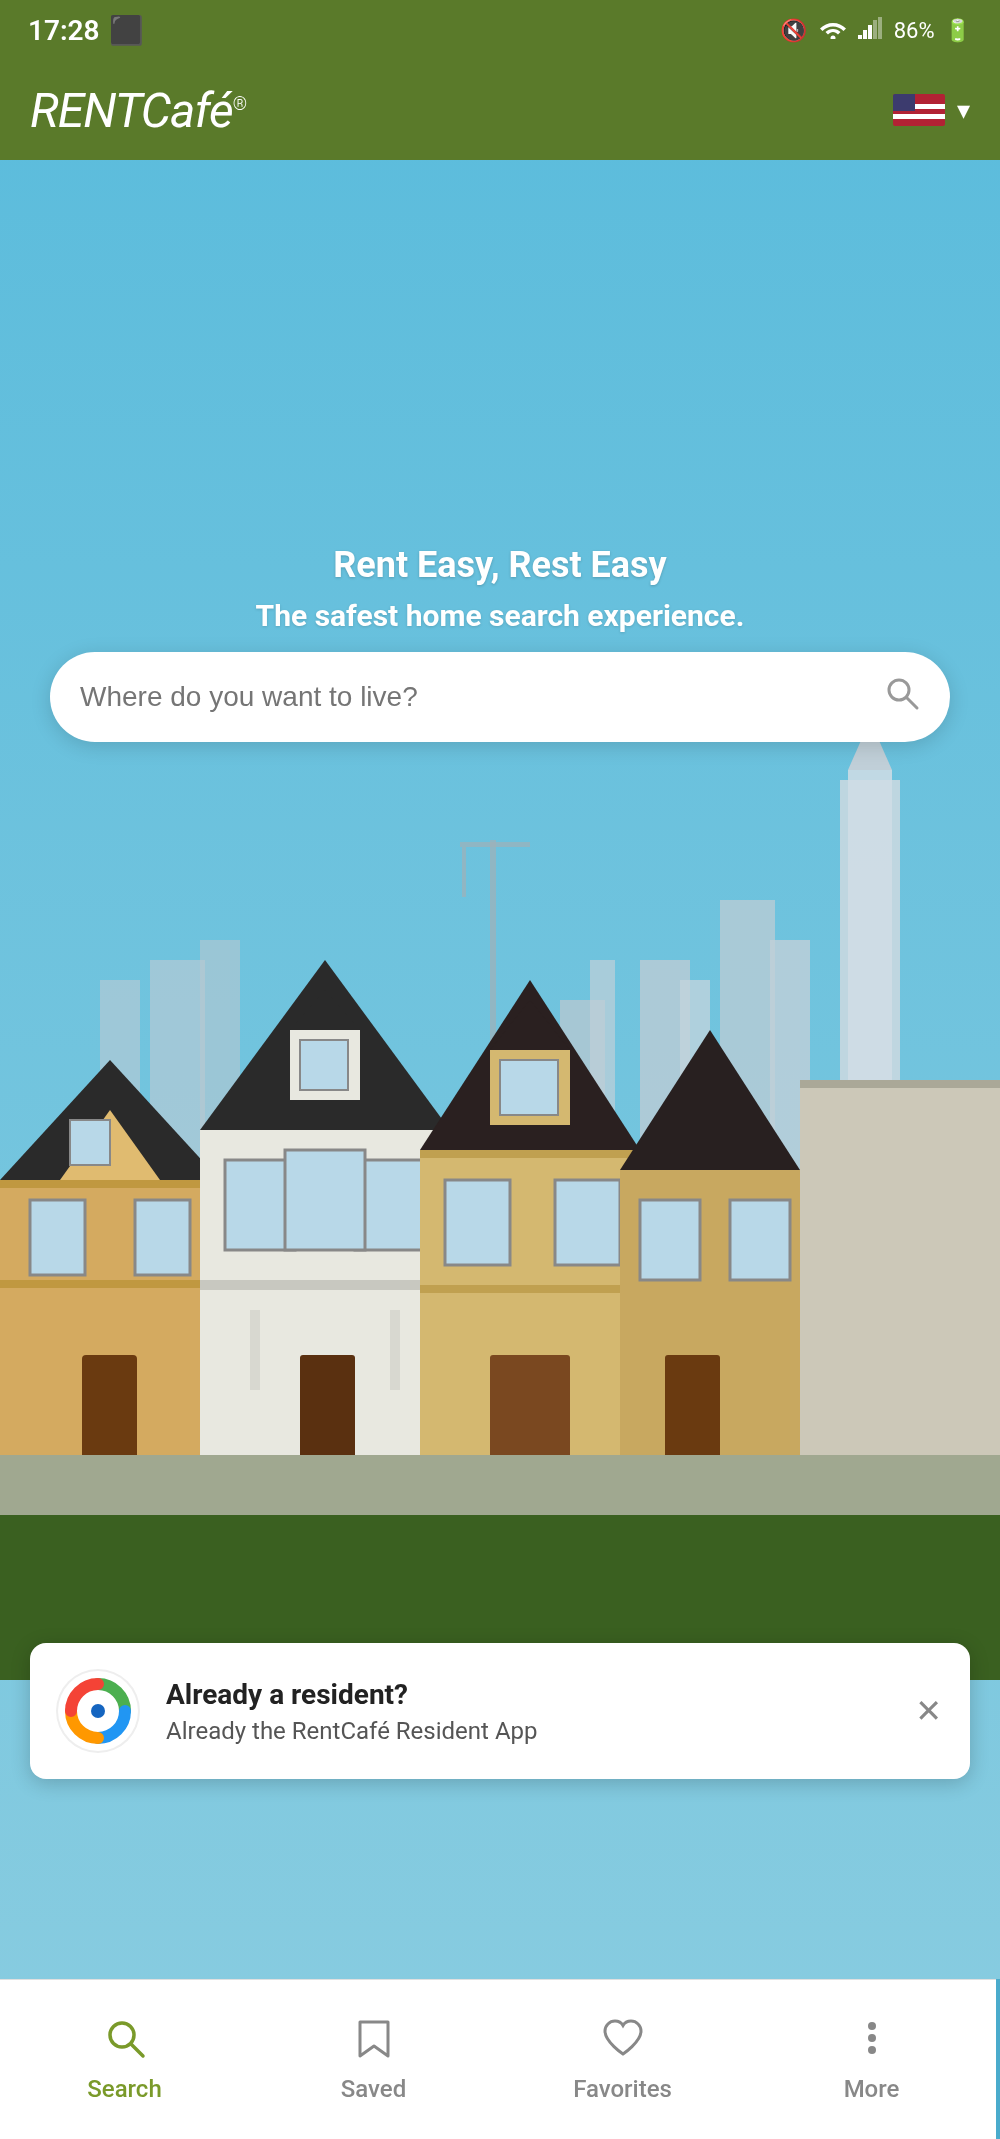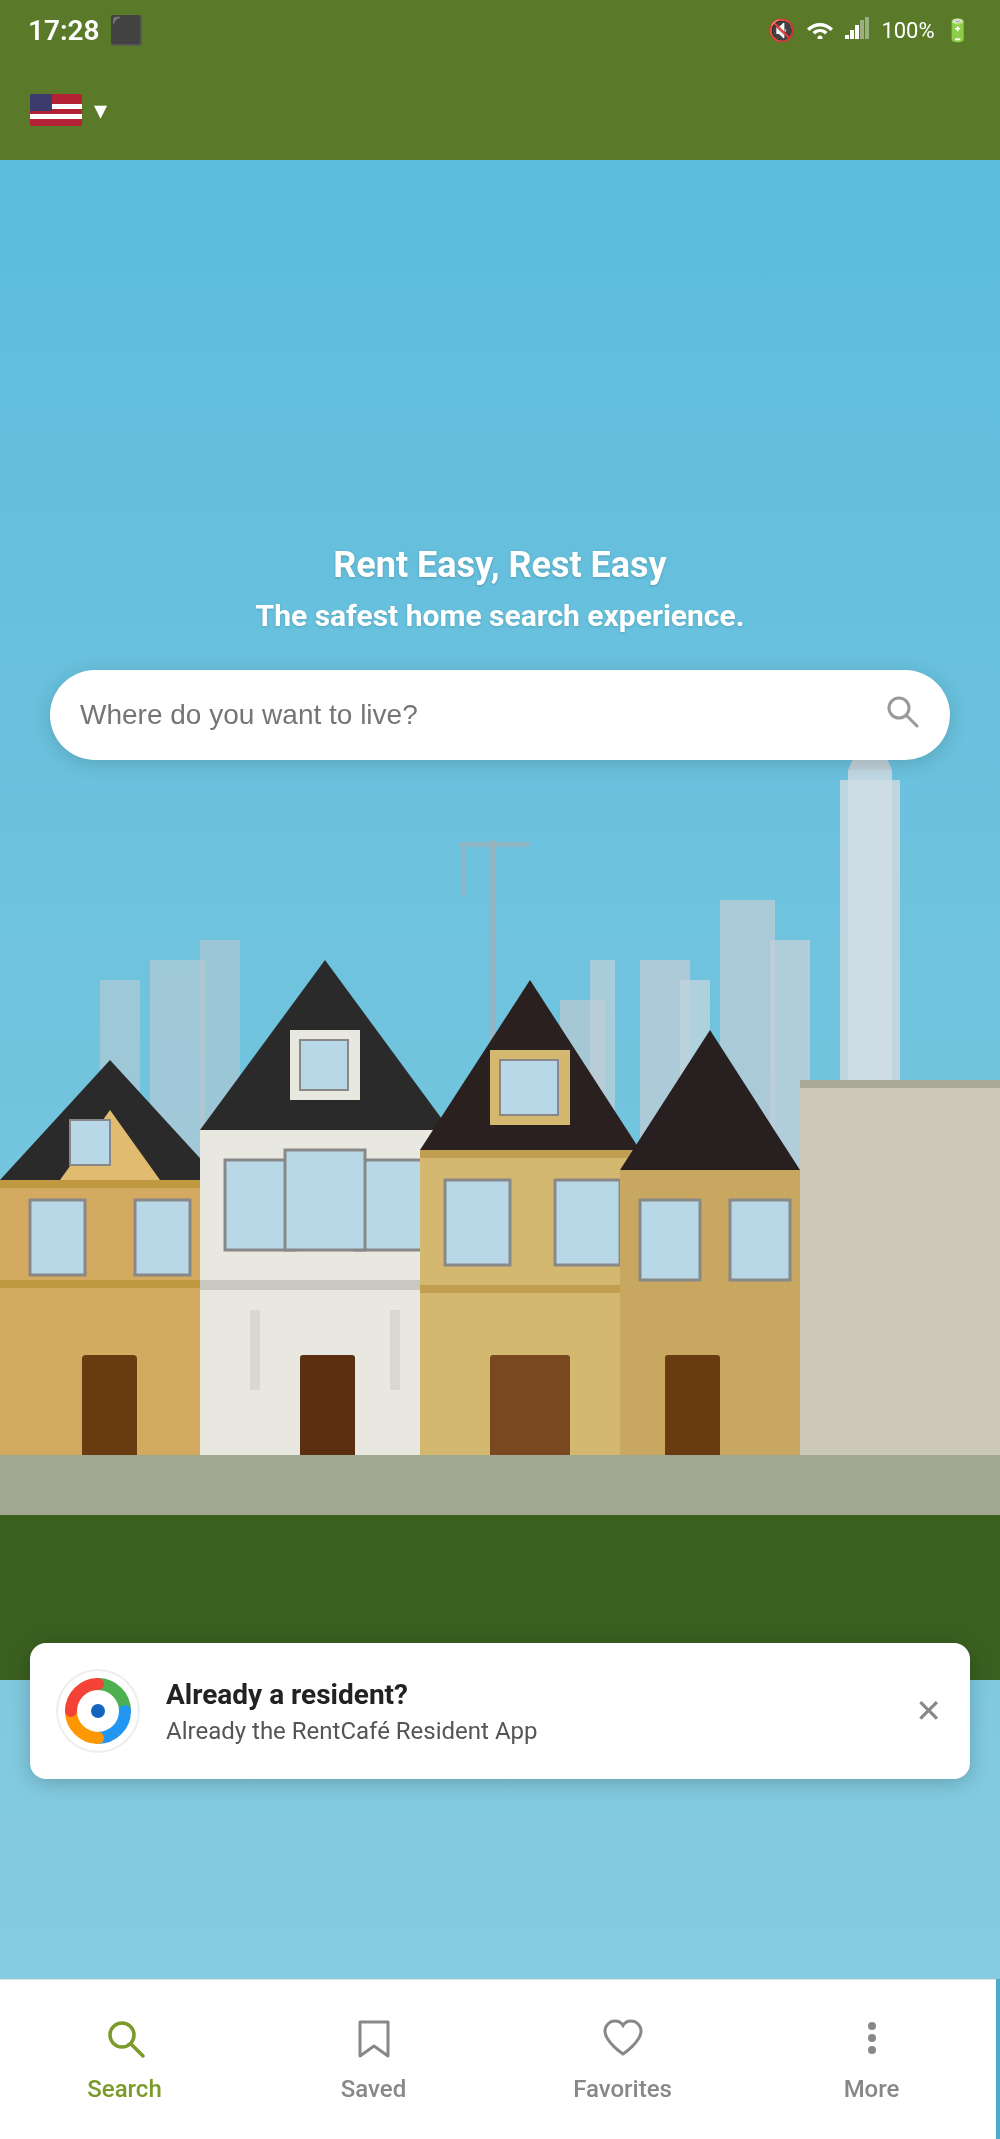--- a/index.html
+++ b/index.html
@@ -169,21 +169,21 @@
     .hero-subtitle {
       color: white;
       font-size: 30px;
       font-weight: 700;
       text-shadow: 0 1px 3px rgba(0,0,0,0.15);
     }
 
     
     .search-container {
       position: absolute;
-      top: 510px;
+      top: 492px;
       left: 50px;
       right: 50px;
       z-index: 10;
     }
     .search-bar {
       background: white;
       border-radius: 50px;
       height: 90px;
       display: flex;
       align-items: center;
@@ -314,26 +314,29 @@
     </span>
     <span>
       <svg width="26" height="22" viewBox="0 0 26 22" fill="white">
         <rect x="0" y="18" width="4" height="4"></rect>
         <rect x="5" y="13" width="4" height="9"></rect>
         <rect x="10" y="8" width="4" height="14"></rect>
         <rect x="15" y="3" width="4" height="19" opacity="0.4"></rect>
         <rect x="20" y="0" width="4" height="22" opacity="0.4"></rect>
       </svg>
     </span>
-    <span>100%</span>
+    <span>86%</span>
     <span>🔋</span>
   </div>
 </div>
 
 <div class="header">
+  <div class="logo">
+    <span>RENT</span><span style="font-style:italic;">Café</span><sup>®</sup>
+  </div>
   <div class="lang-selector">
     <div class="flag-icon">
       <div class="flag-stripe-red-top"></div>
       <div class="flag-stripe-white-1"></div>
       <div class="flag-stripe-red-2"></div>
       <div class="flag-stripe-white-2"></div>
       <div class="flag-stripe-red-3"></div>
       <div class="flag-canton"></div>
     </div>
     <span class="chevron-down">▾</span>

